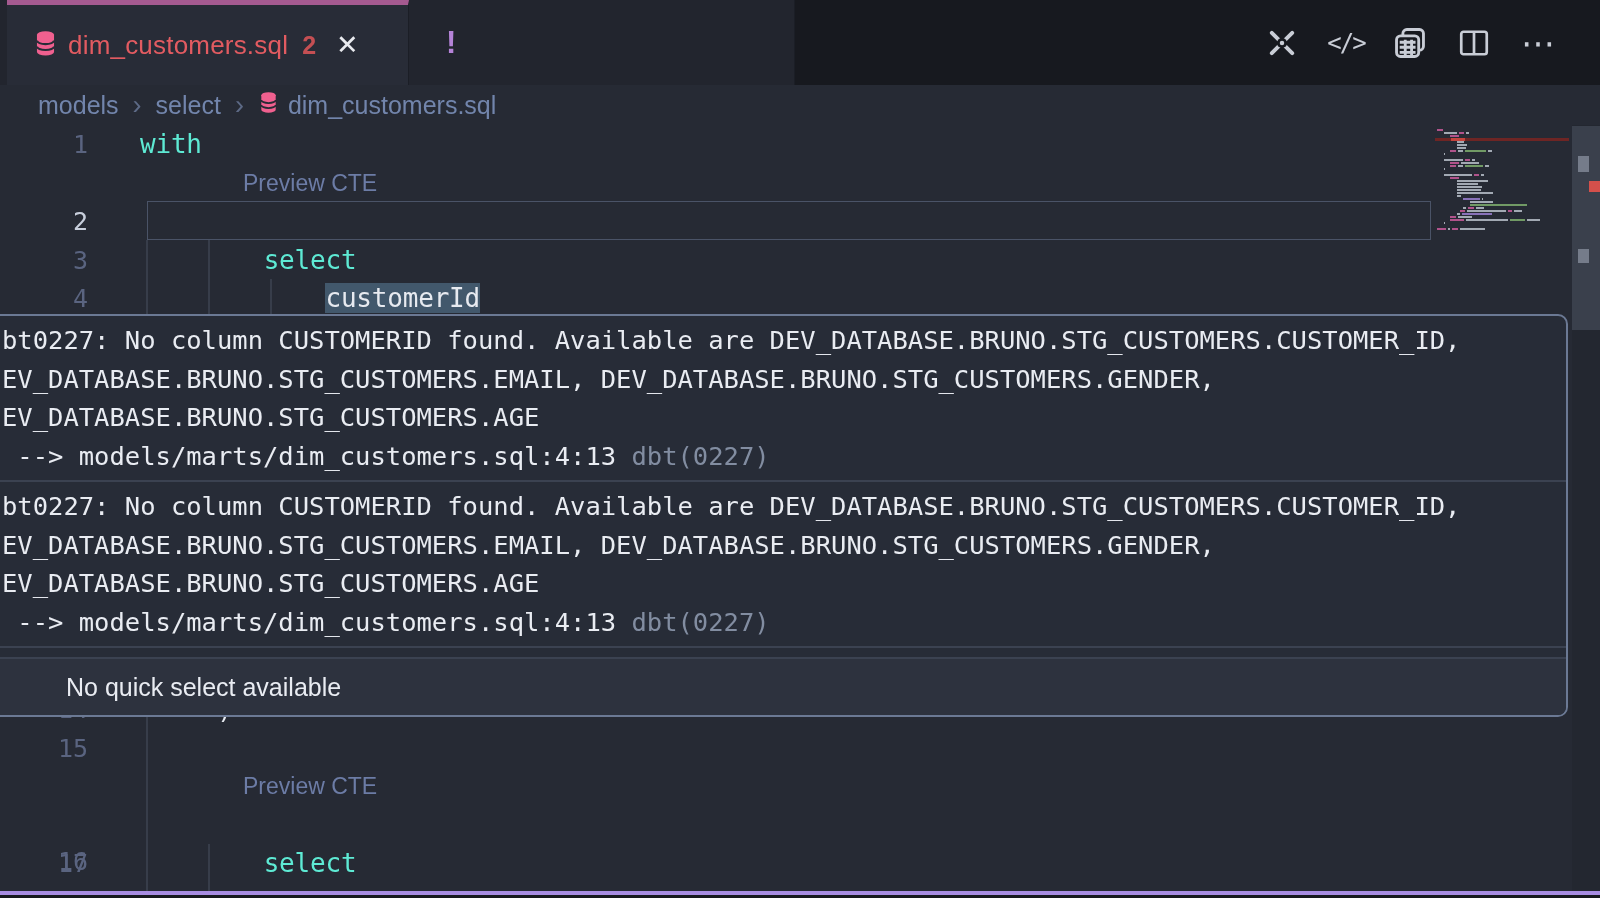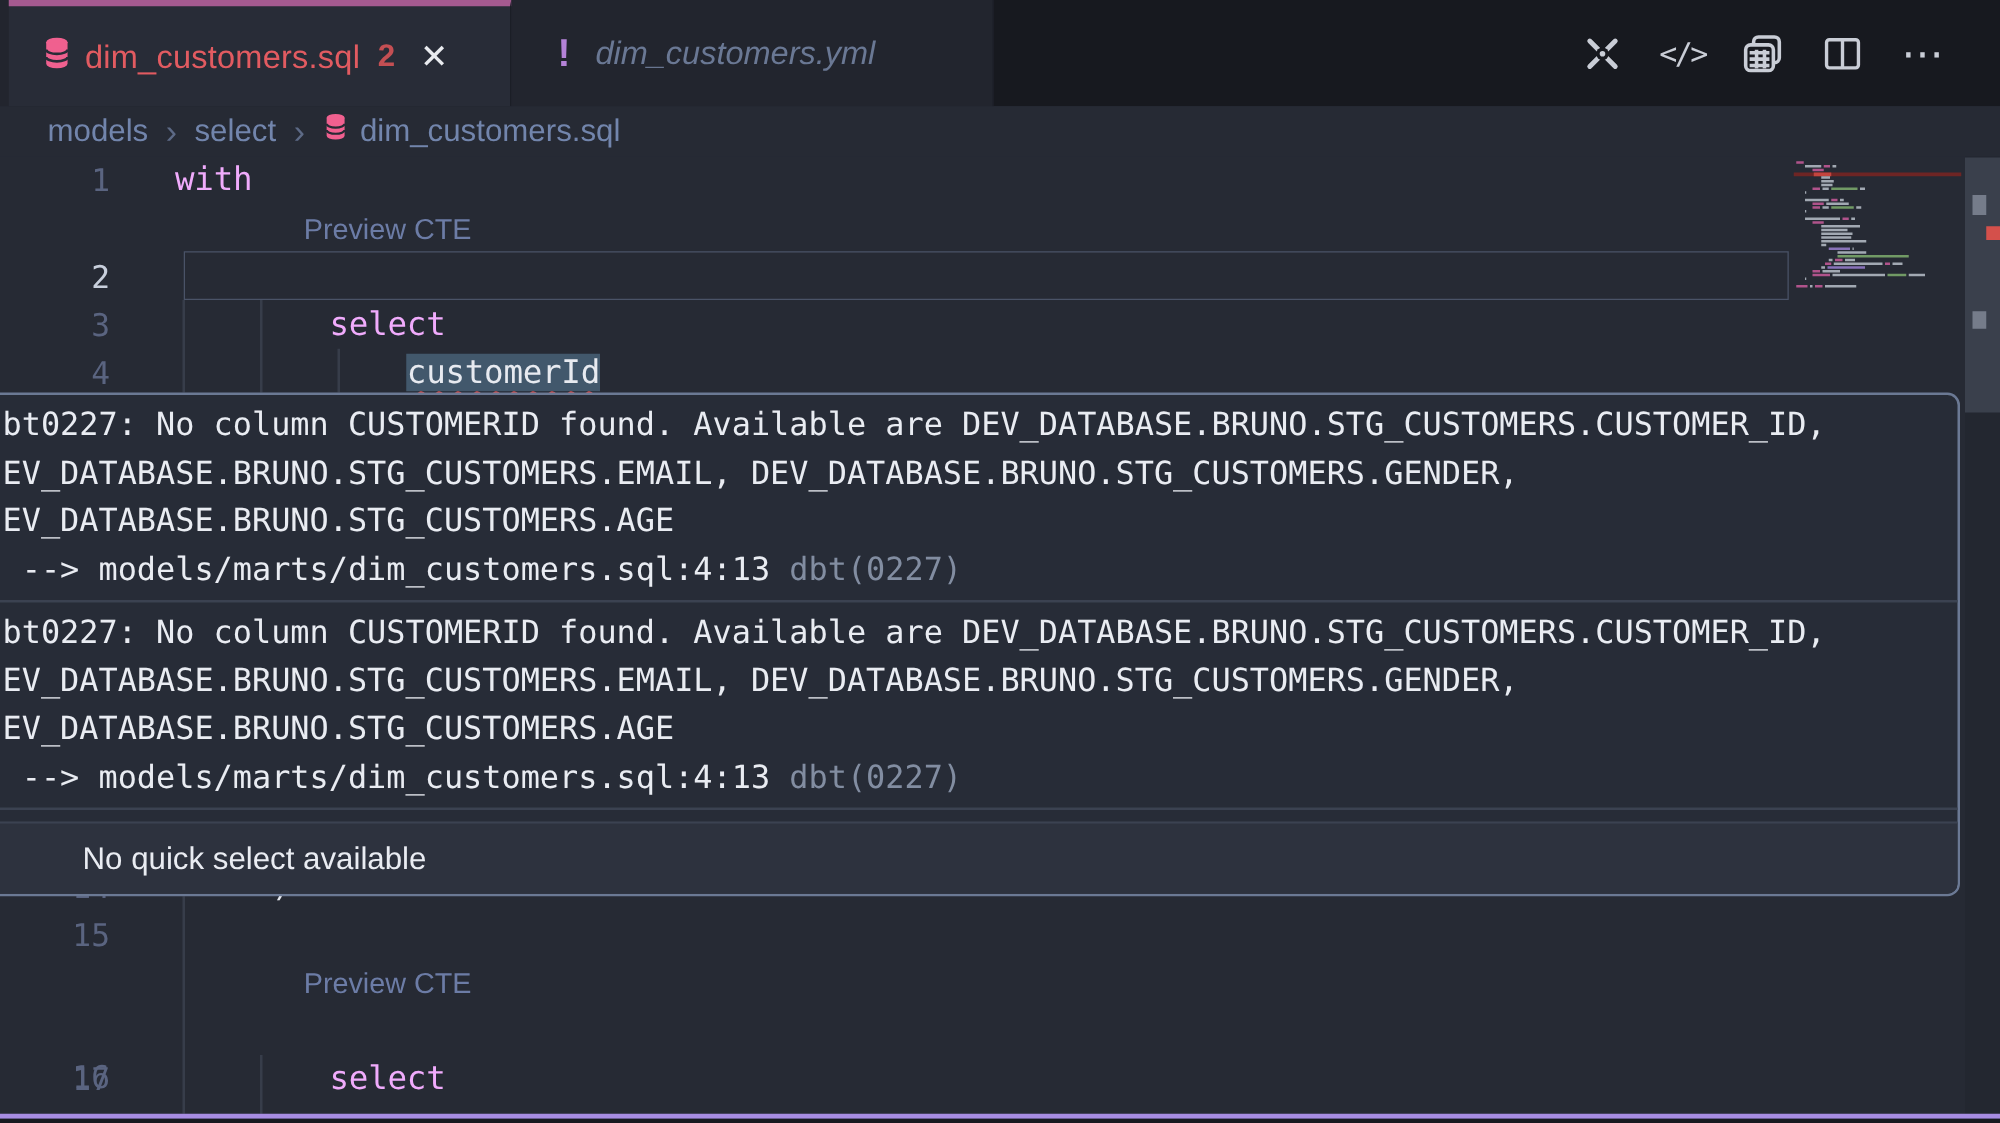--- a/index.html
+++ b/index.html
@@ -31,21 +31,21 @@
   .crumb{cursor:pointer;}
   
   .editor{position:absolute;left:0;top:125px;width:1600px;height:766px;}
   .row{position:absolute;left:0;width:1431px;height:39px;}
   .num{position:absolute;left:0;top:0;width:88px;text-align:right;
        font-family:"DejaVu Sans Mono",monospace;font-size:25px;line-height:39px;color:#5a6480;}
   .num.cur{color:#c8cfdc;}
   .codeline{position:absolute;left:140px;top:0;white-space:pre;
             font-family:"DejaVu Sans Mono",monospace;font-size:26px;line-height:39px;
             letter-spacing:-.2px;color:#e7eaf0;}
-  .kw{color:#f0abfc;}
+  .kw{color:#5eead4;}
   .err{background:#42586c;text-decoration-line:underline;text-decoration-style:wavy;
        text-decoration-color:#e3504e;text-decoration-thickness:2.5px;text-underline-offset:7px;}
   .bracket{background:#3a414e;box-shadow:0 0 0 1.5px #959da9;border-radius:2px;}
   .cursor{display:inline-block;width:3px;height:31px;background:#e8eaf0;vertical-align:-6px;margin-left:1px;}
   .lens{position:absolute;left:202px;font-size:23px;line-height:39px;color:#6c7ca6;cursor:pointer;margin-left:41px;}
   .curline-box{position:absolute;left:147px;top:76px;width:1284px;height:39px;
                border:1.5px solid #4a5367;box-sizing:border-box;}
   .guide{position:absolute;width:2px;background:#373d4a;}
   
   .minimap{position:absolute;left:1437px;top:129px;width:132px;height:110px;cursor:pointer;}
@@ -90,21 +90,20 @@
           <path d="M3.8 15.9 a8.2 3.4 0 0 0 16.4 0" fill="none" stroke="#282c37" stroke-width="2"></path>
         </svg>
       </span>
       <span class="fname">dim_customers.sql</span>
       <span class="badge">2</span>
       <span class="close">✕</span>
     </div>
 
     <div class="tab inactive">
       <span class="warn">!</span>
-      <span class="fname2">dim_customers.yml</span>
     </div>
 
     <div class="actions">
       <span class="act">
         <svg width="36" height="36" viewBox="0 0 24 24" fill="none" stroke="#c9cdd6" stroke-width="2.6" stroke-linecap="round">
           <path d="M5.2 5.2 L18.8 18.8 M18.8 5.2 L5.2 18.8"></path>
           <circle cx="12" cy="12" r="3.4" fill="#17191f" stroke="none"></circle>
           <circle cx="12" cy="12" r="1.5" fill="#c9cdd6" stroke="none"></circle>
         </svg>
       </span>

